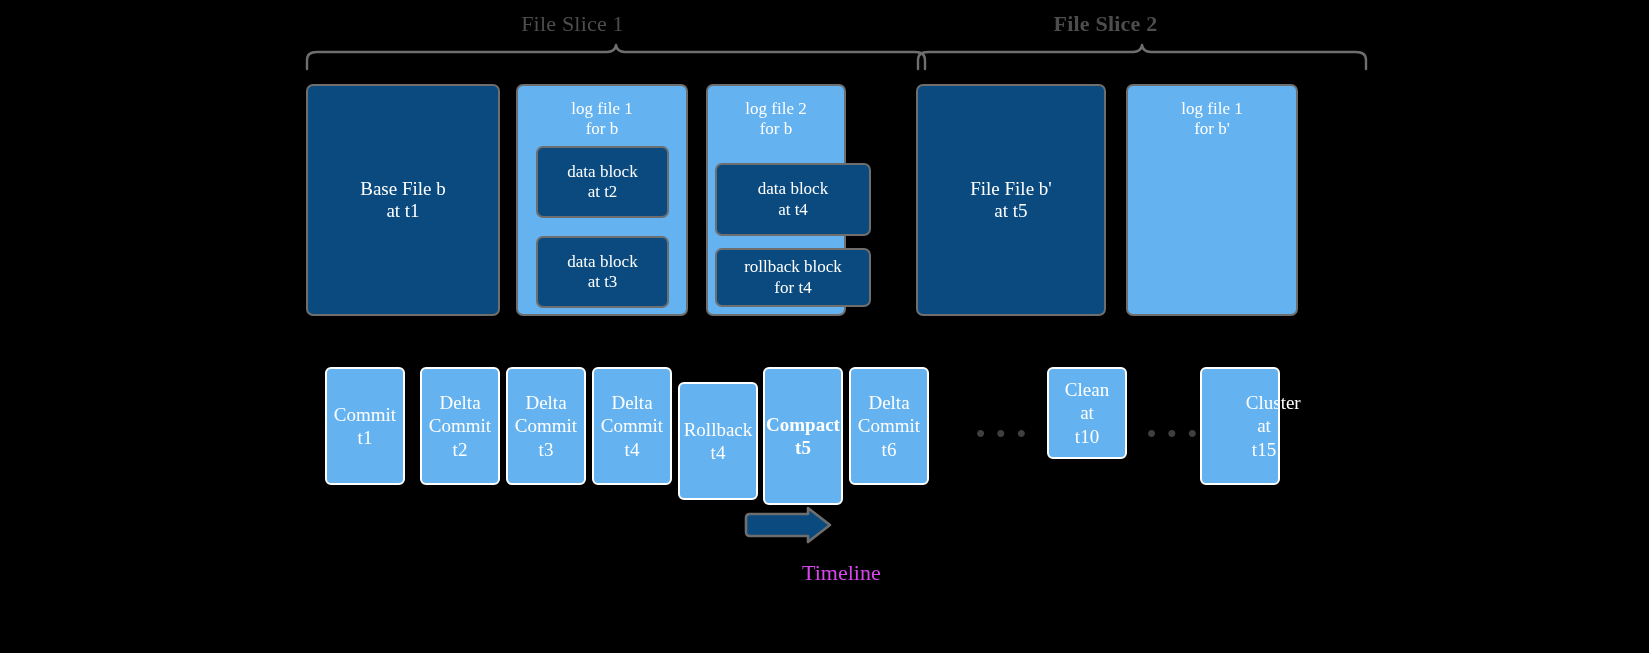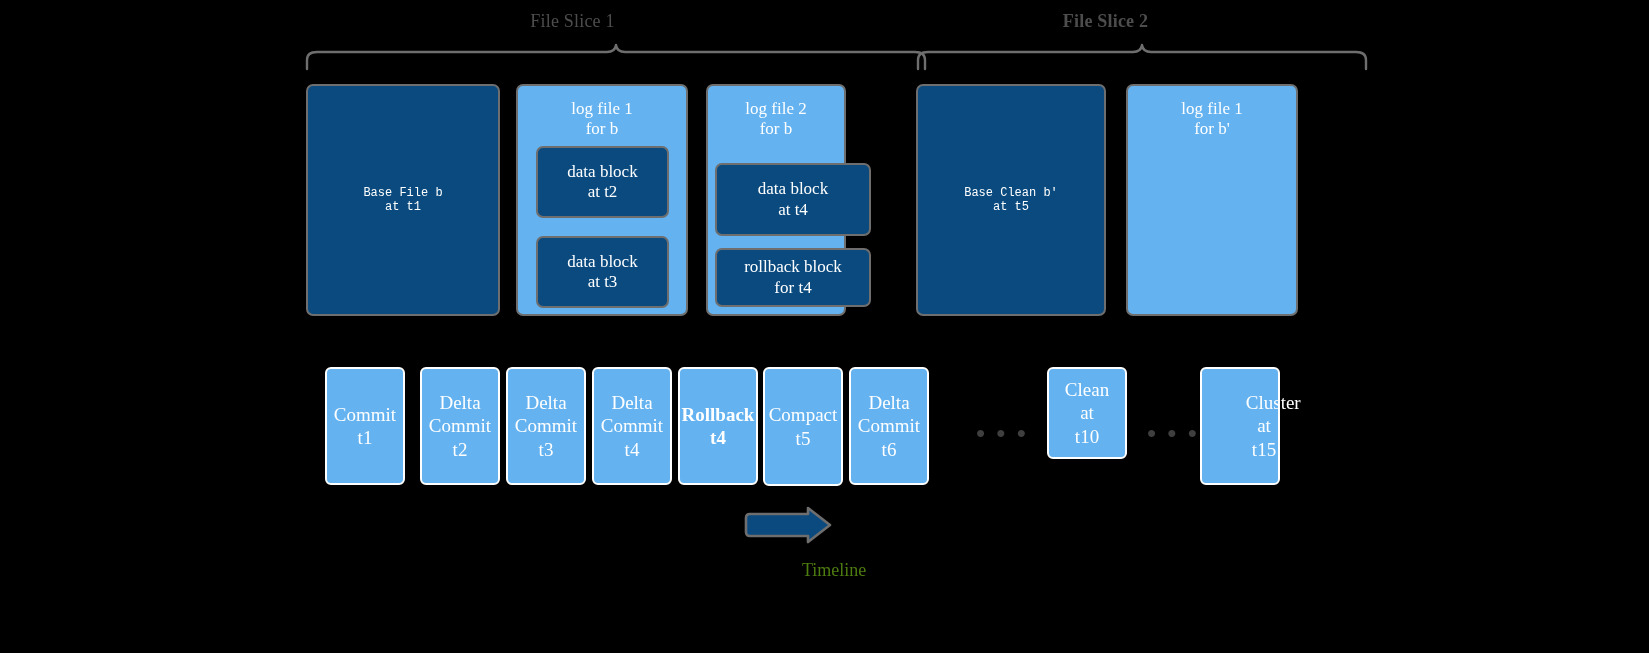--- a/index.html
+++ b/index.html
@@ -8,21 +8,21 @@
     background: #000000;
     font-family: "Liberation Serif", "DejaVu Serif", serif;
     overflow: hidden;
   }
   #canvas { position: relative; width: 1649px; height: 653px; }
 
   
   .slice-label {
     position: absolute;
     color: #4d4d4d;
-    font-size: 18px;
+    font-size: 22px;
     font-family: "Liberation Serif", "DejaVu Serif", serif;
     text-align: center;
     white-space: nowrap;
     letter-spacing: .2px;
   }
 
   
   .brace { position: absolute; }
   .brace svg { display: block; overflow: visible; }
 
@@ -34,21 +34,21 @@
     align-items: center;
     justify-content: center;
     text-align: center;
     color: #ffffff;
     line-height: 1.18;
     white-space: pre-line;
   }
   .navy  { background: #0a4a7e; border: 2px solid #6e6e6e; }
   .lblue { background: #64b2f0; border: 2px solid #6e6e6e; }
 
-  .file-box   { font-size: 12px; font-family: Liberation Mono, monospace; }
+  .file-box   { font-size: 19px; }
   .log-title  { font-size: 17px; align-items: flex-start; padding-top: 13px; }
   .block-box  { font-size: 17px; }
 
   
   .tl-box {
     position: absolute;
     background: #64b2f0;
     border: 2px solid #ffffff;
     border-radius: 6px;
     color: #ffffff;
@@ -70,22 +70,22 @@
     letter-spacing: 2px;
     line-height: 1;
     font-family: "Liberation Sans", sans-serif;
   }
 
   .arrow { position: absolute; }
   .arrow svg { display: block; }
 
   .timeline-label {
     position: absolute;
-    color: #4d7c0f;
-    font-size: 18px;
+    color: #d946ef;
+    font-size: 22px;
     white-space: nowrap;
   }
 </style>
 </head>
 <body>
 
 <div id="canvas">
 
   <div class="slice-label" style="left:490px; top:11px; width:165px;">File Slice 1</div>
 
@@ -128,21 +128,21 @@
 
   <div class="slice-label" style="left:1023px; top:11px; width:165px;font-weight:bold;">File Slice 2</div>
 
   <div class="brace" style="left:916px; top:44px; width:452px; height:26px;">
     <svg width="452" height="26" viewBox="0 0 452 26">
       <path d="M2,25 L2,16 Q2,8 12,8 L217,8 Q225,8 226,1 Q227,8 235,8 L440,8 Q450,8 450,16 L450,25" fill="none" stroke="#6e6e6e" stroke-width="2.4" stroke-linecap="round" stroke-linejoin="round"></path>
     </svg>
   </div>
 
   <div class="box navy file-box" style="left:916px; top:84px; width:190px; height:232px;">
-    <span>Base Clean b'
+    <span>File File b'
 at t5</span>
   </div>
 
   <div class="box lblue log-title" style="left:1126px; top:84px; width:172px; height:232px;">
     <span>log file 1
 for b'</span>
   </div>
 
   <div class="tl-box" style="left:325px; top:367px; width:80px; height:118px;">
     <span>Commit
@@ -156,25 +156,25 @@
   <div class="tl-box" style="left:506px; top:367px; width:80px; height:118px;">
     <span>Delta
 Commit
 t3</span>
   </div>
   <div class="tl-box" style="left:592px; top:367px; width:80px; height:118px;">
     <span>Delta
 Commit
 t4</span>
   </div>
-  <div class="tl-box" style="left:678px; top:367px; width:80px; height:118px;font-weight:bold;">
+  <div class="tl-box" style="left:678px; top:382px; width:80px; height:118px;">
     <span>Rollback
 t4</span>
   </div>
-  <div class="tl-box" style="left:763px; top:367px; width:80px; height:119px;">
+  <div class="tl-box" style="left:763px; top:367px; width:80px; height:138px;font-weight:bold;">
     <span>Compact
 t5</span>
   </div>
   <div class="tl-box" style="left:849px; top:367px; width:80px; height:118px;">
     <span>Delta
 Commit
 t6</span>
   </div>
 
   <div class="ellipsis" style="left:976px; top:420px;">• • •</div>

